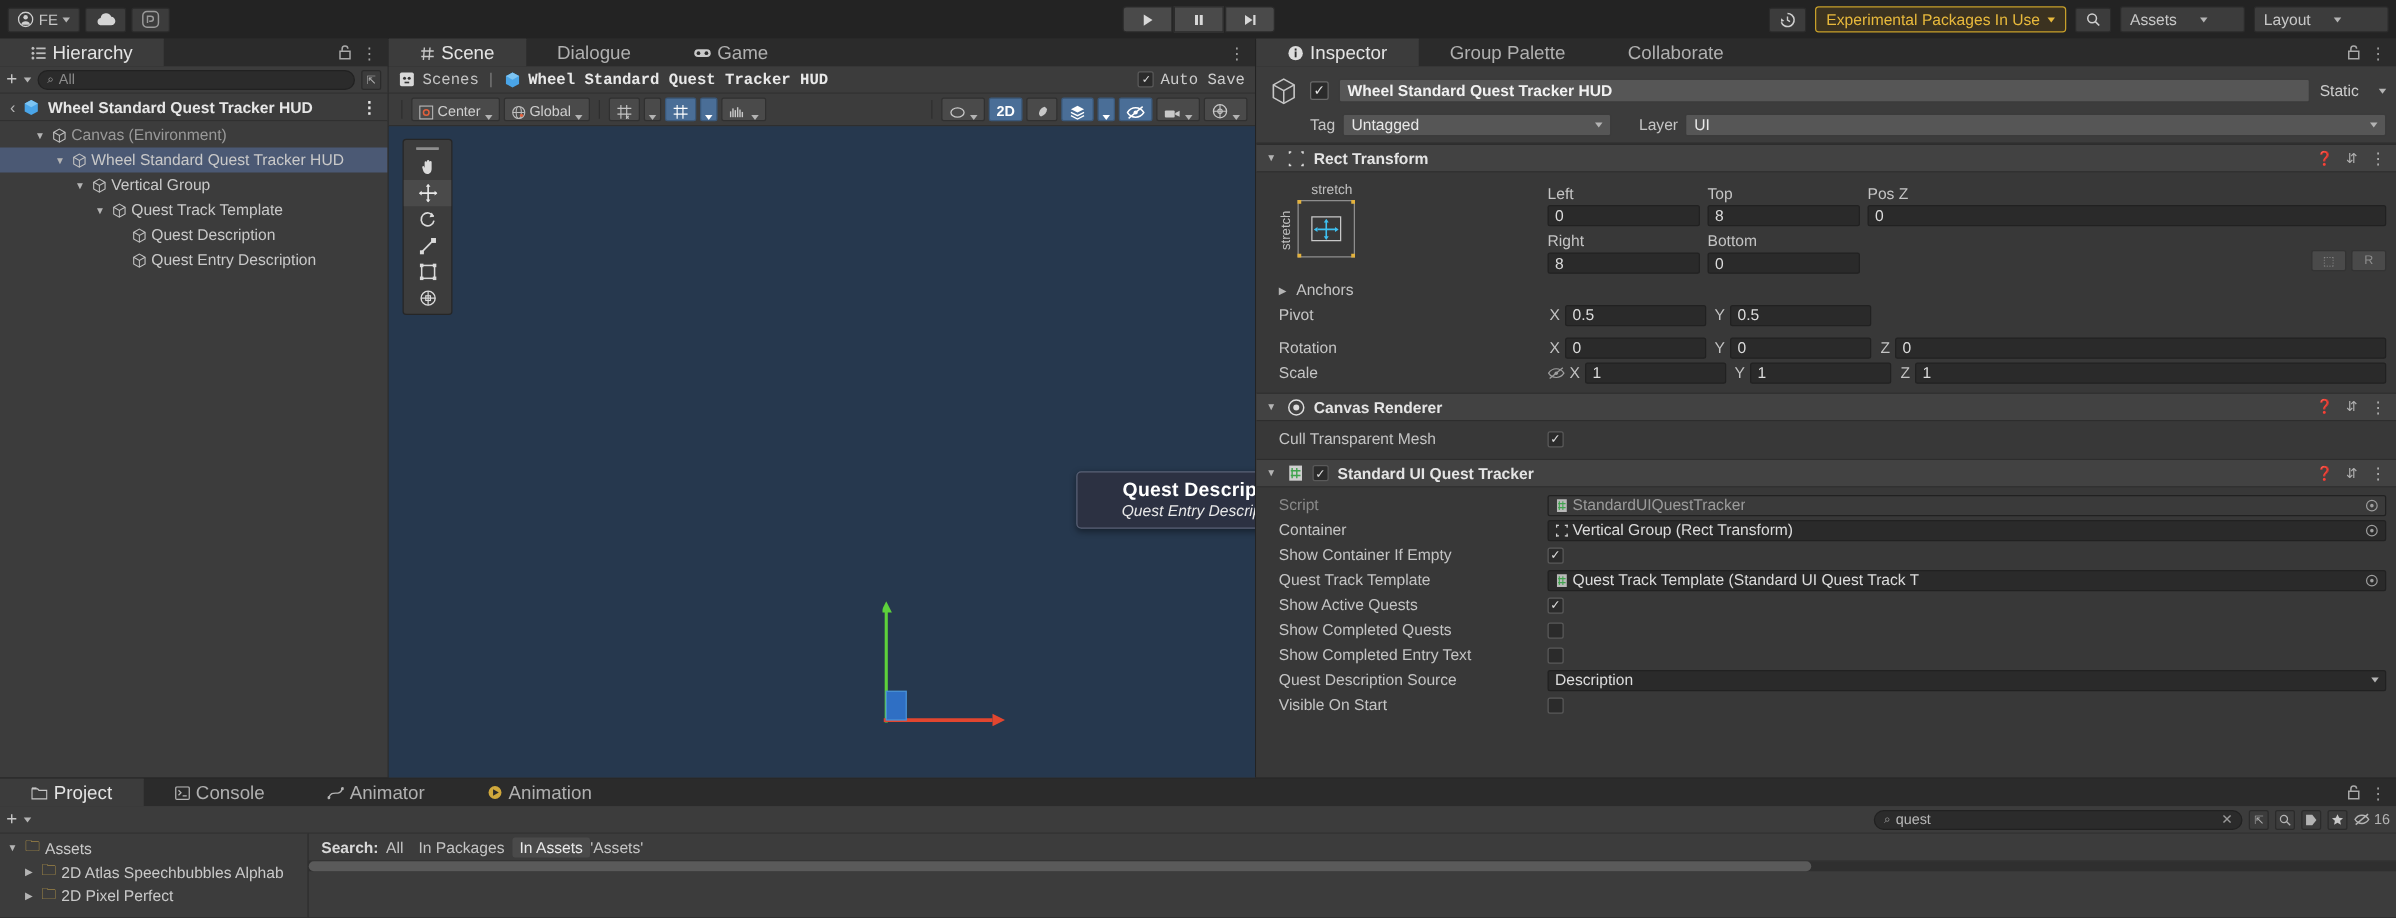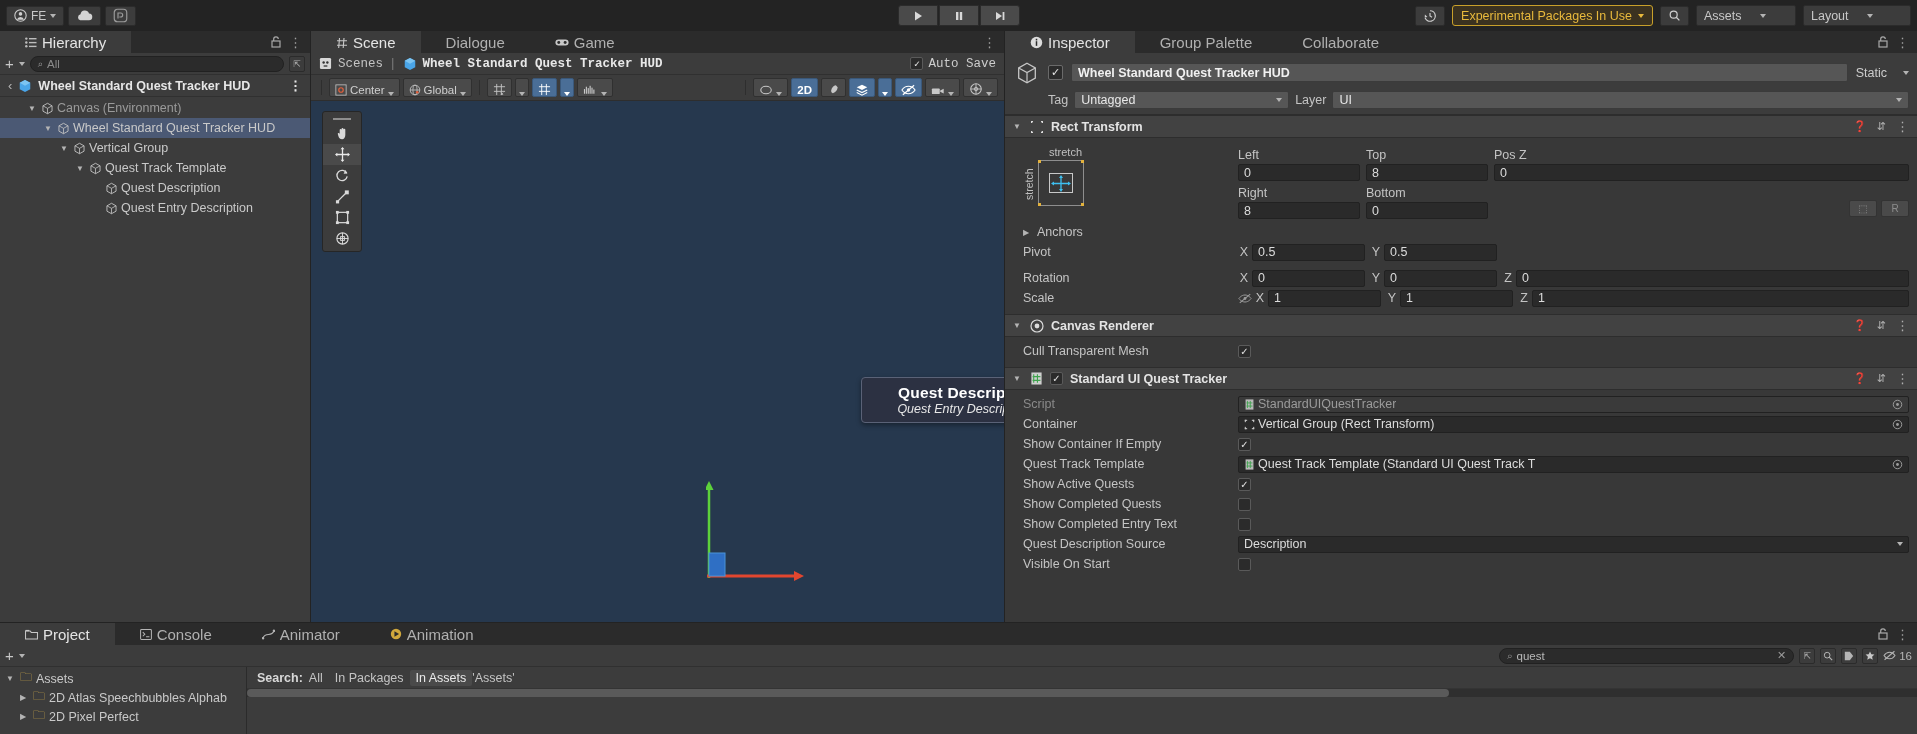--- a/index.html
+++ b/index.html
@@ -641,21 +641,21 @@
             <span>Static</span>
             <span class="caret"></span>
           </div>
         </div>
         <div class="insp-row2">
           <span class="fl-label">Tag</span>
           <div class="fl-dd" style="width:215px">
             <span>Untagged</span>
             <span class="caret"></span>
           </div>
-          <span class="fl-label" style="">Layer</span>
+          <span class="fl-label" style="margin-left:16px">Layer</span>
           <div class="fl-dd" style="flex:1">
             <span>UI</span>
             <span class="caret"></span>
           </div>
         </div>
       </div>
 
       <div class="insp-body">
 
         <div class="comp-head">

